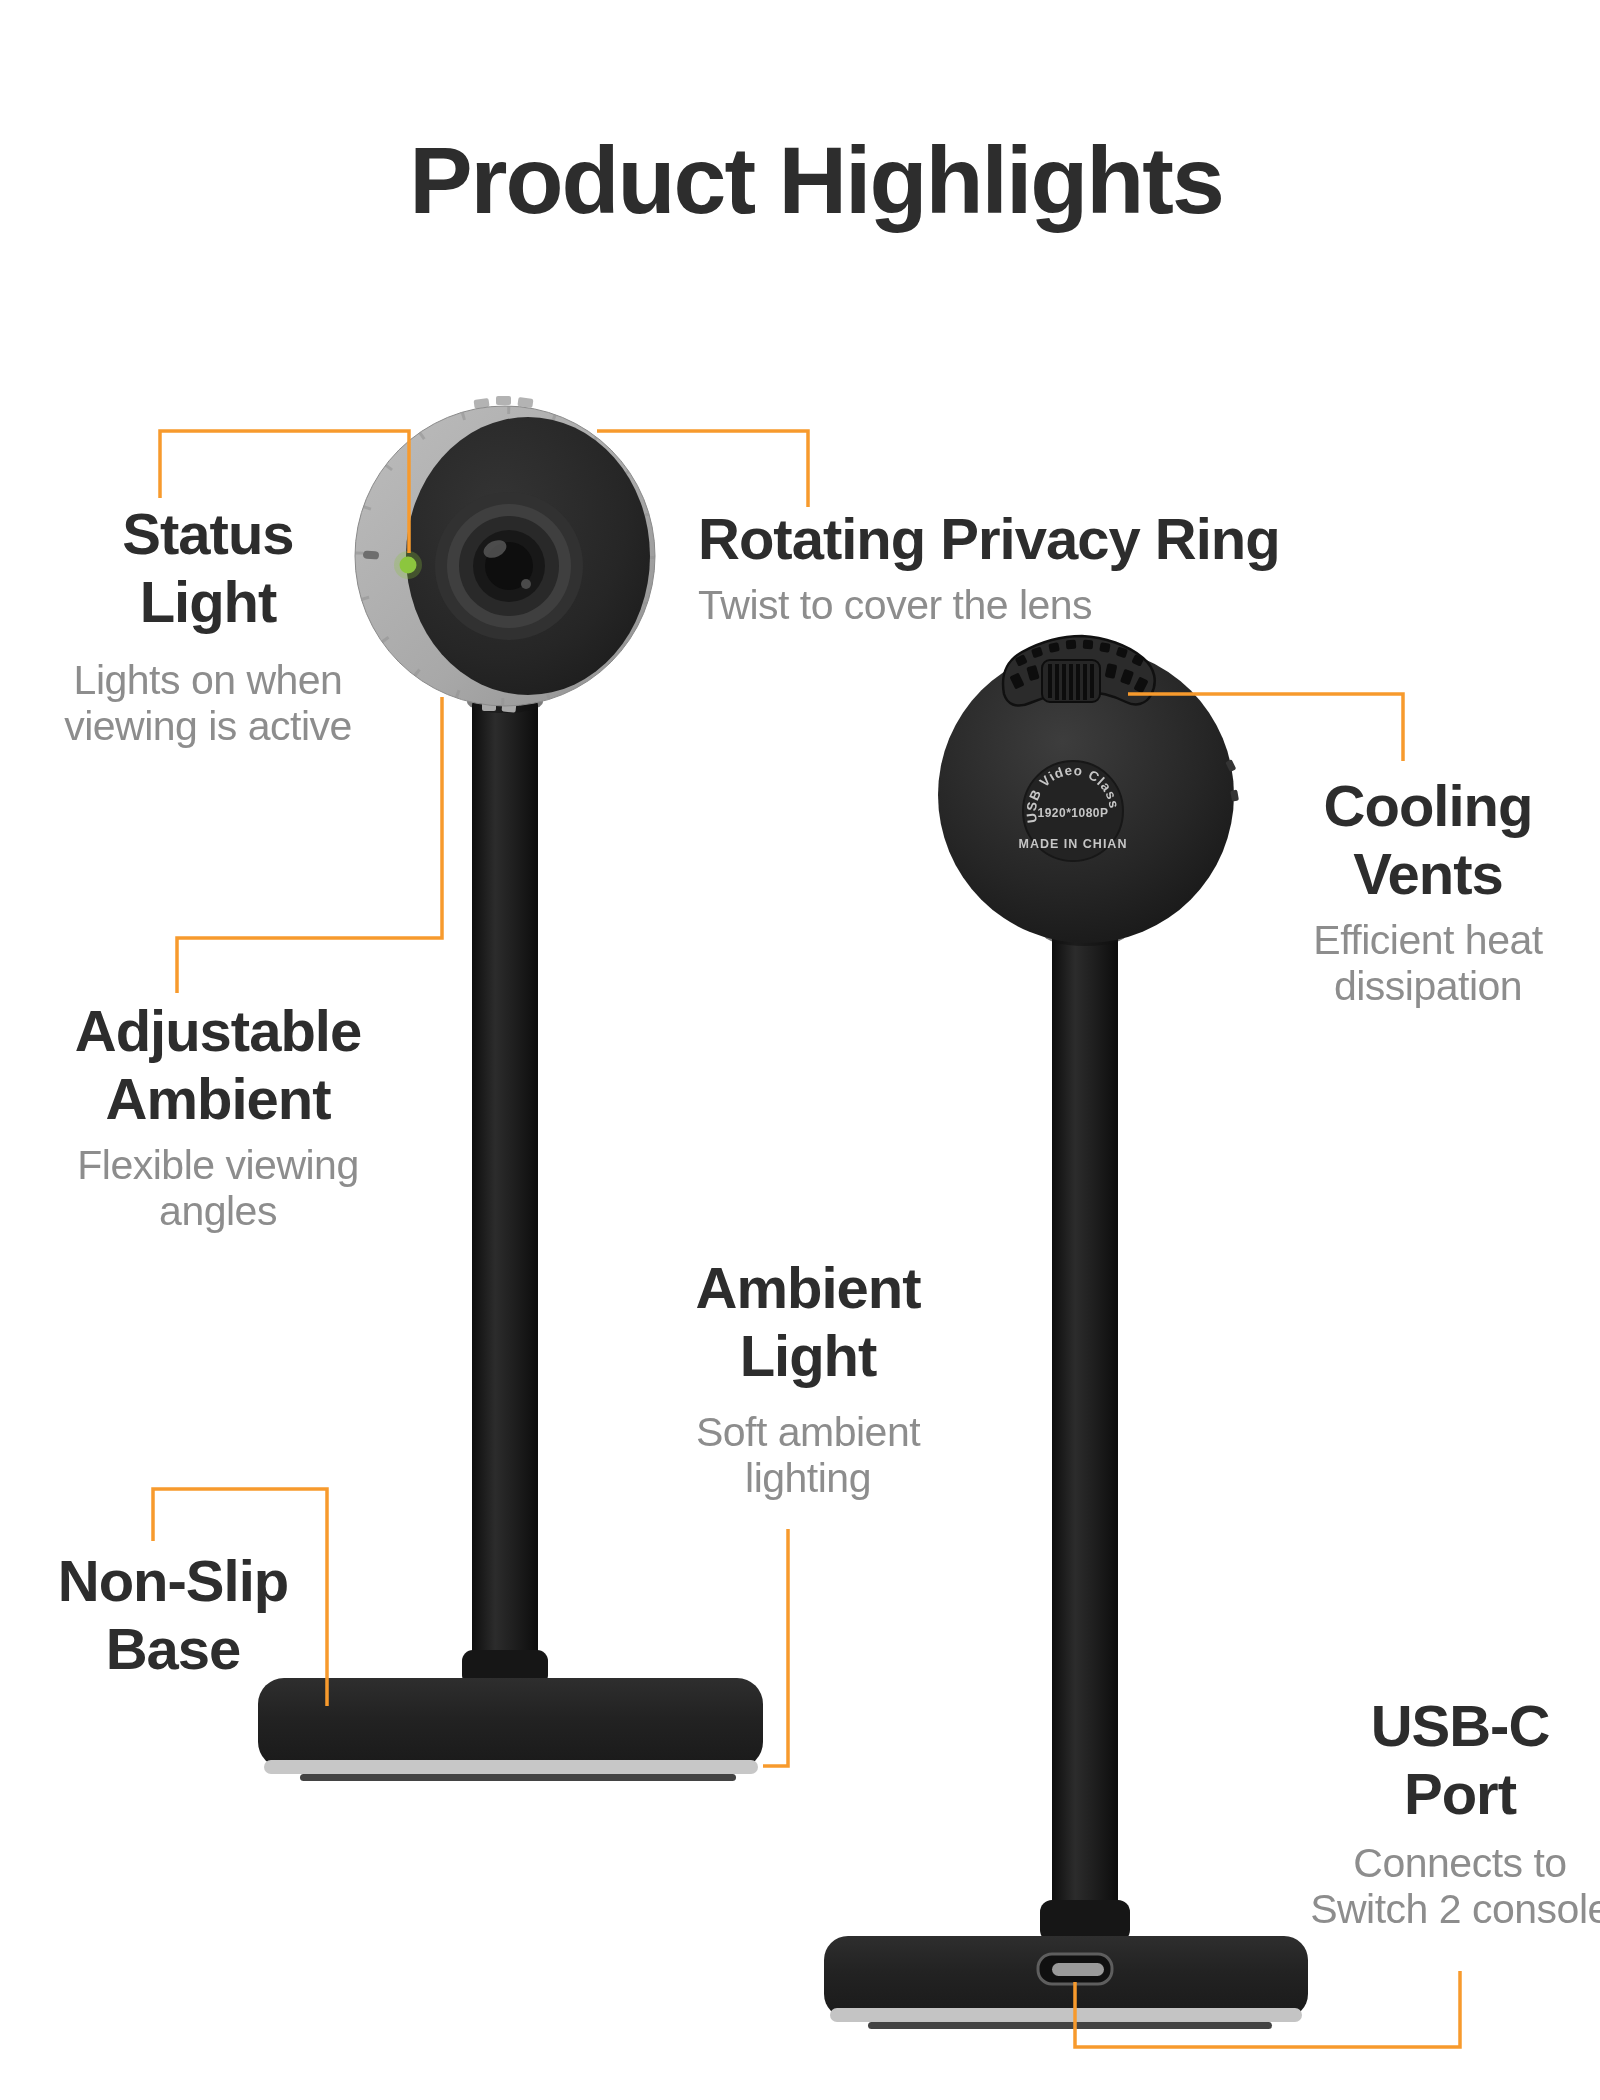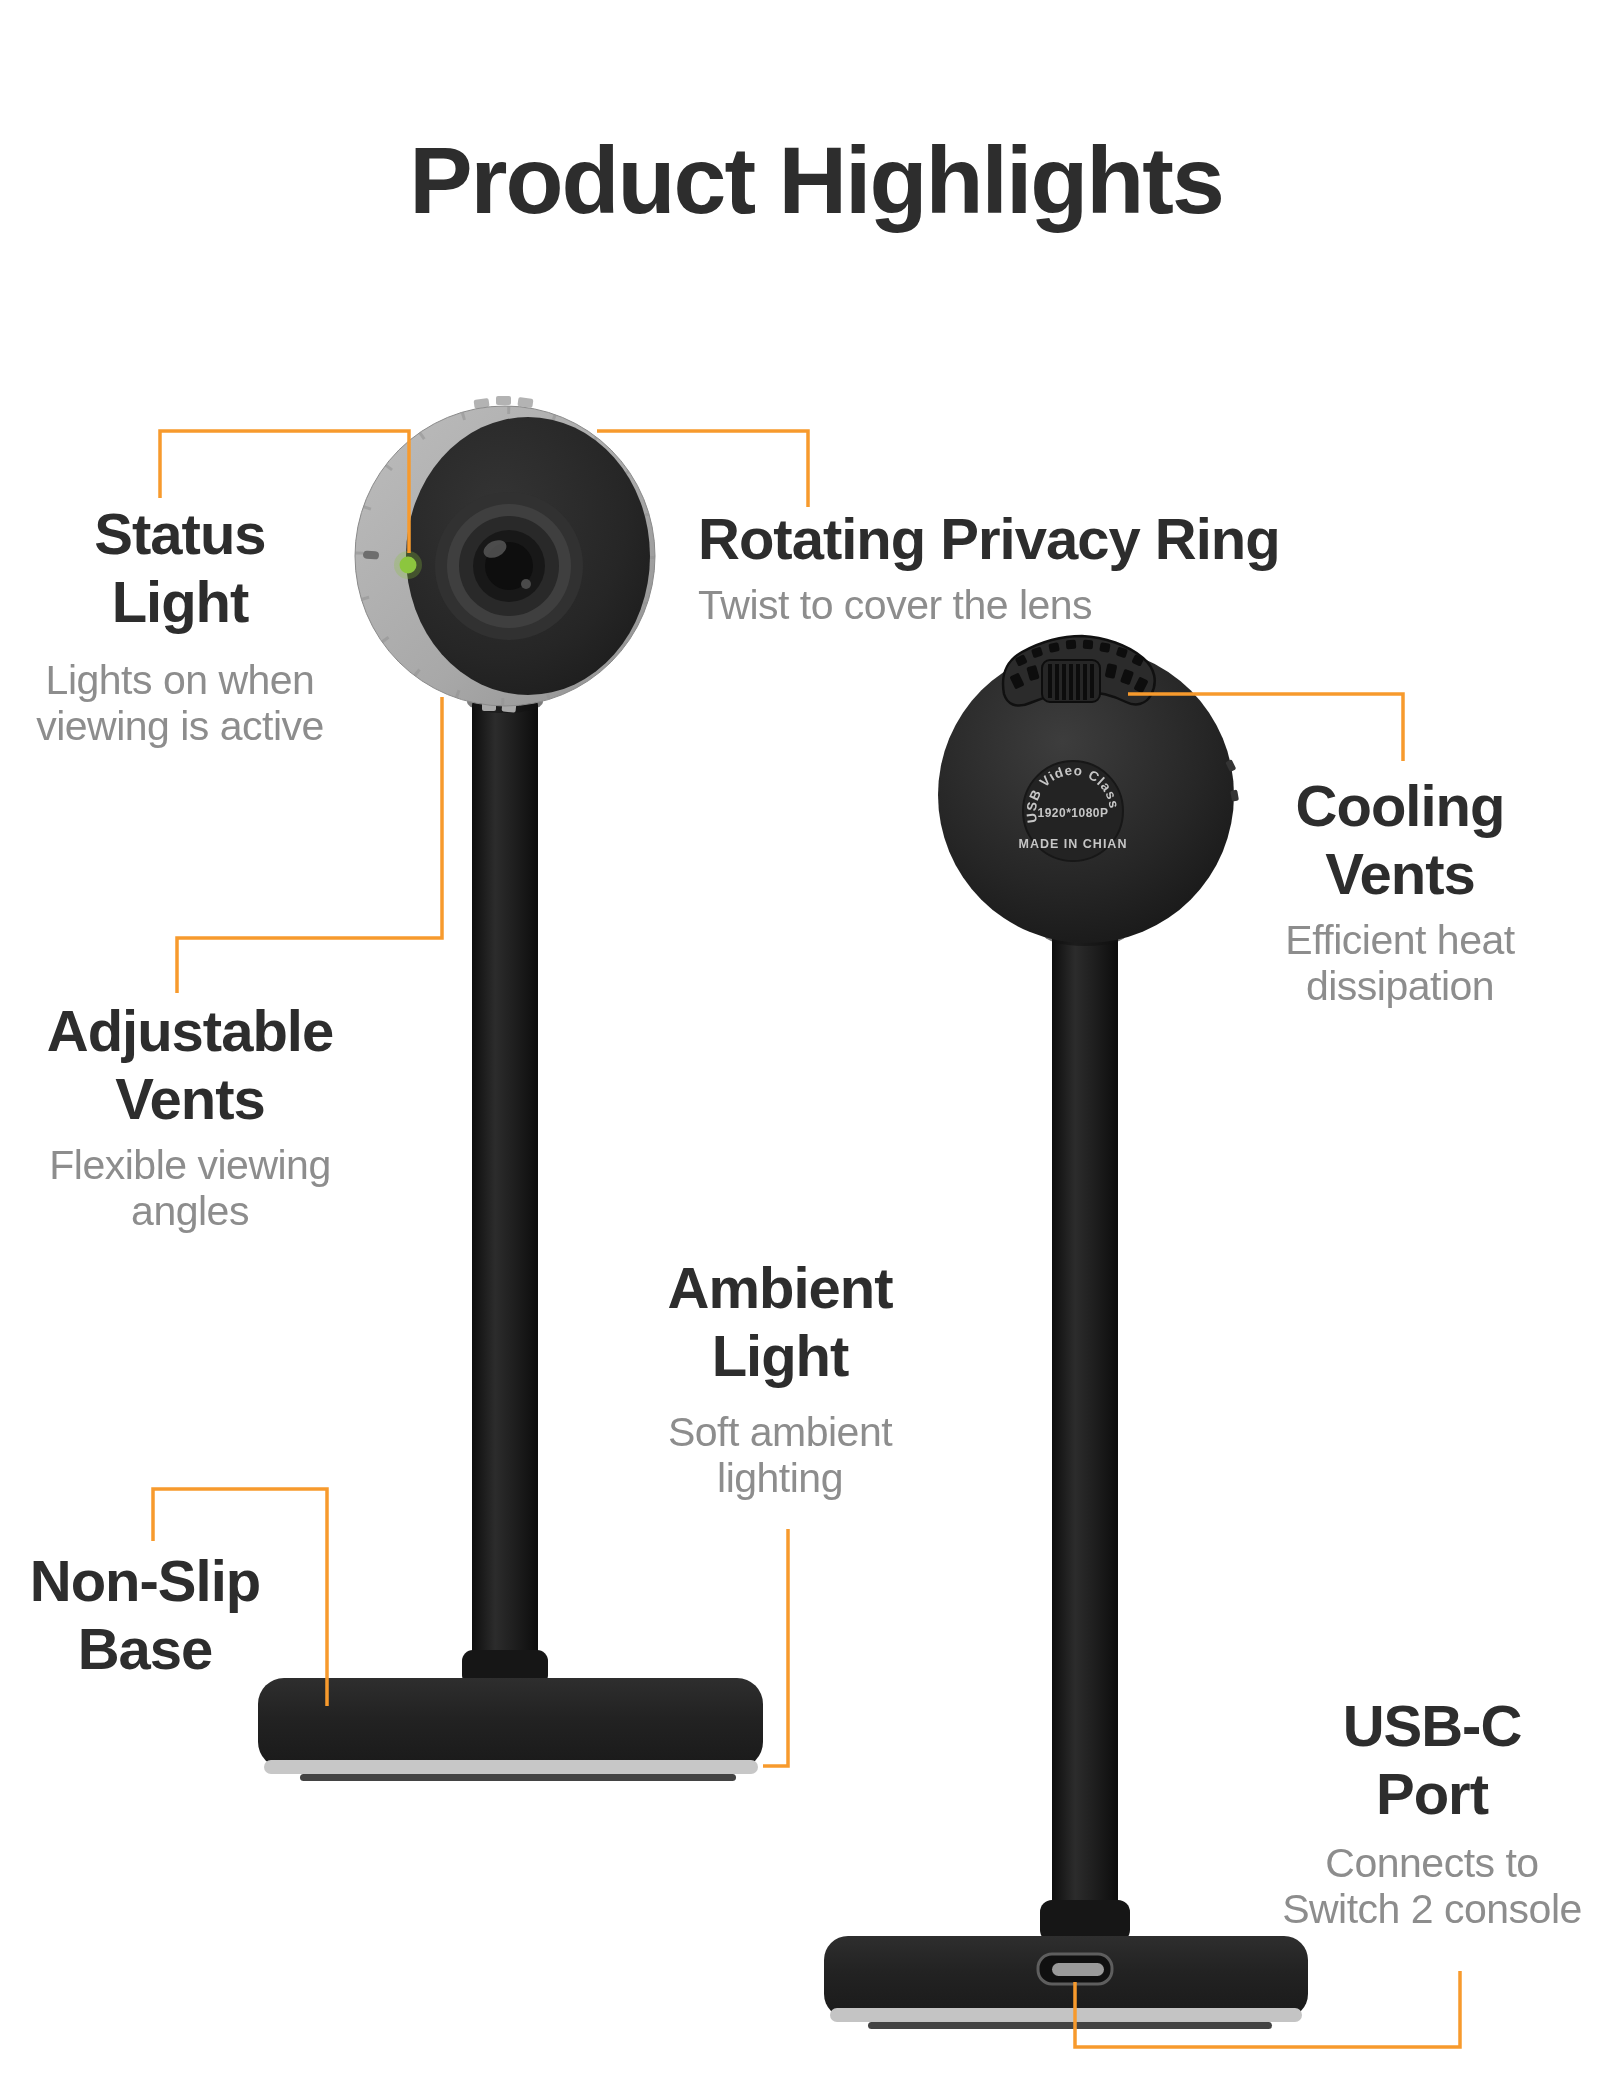--- a/index.html
+++ b/index.html
@@ -15,21 +15,21 @@
   }
   .callout{position:absolute;}
   .co-title{
     font-size:58px;font-weight:700;color:#2d2d2d;line-height:68px;
     letter-spacing:-1px;white-space:pre-line;margin:0;
   }
   .co-desc{
     font-size:41px;font-weight:400;color:#8d8d8d;line-height:46px;
     letter-spacing:-0.5px;white-space:pre-line;margin:0;
   }
-  .center{text-align:center;}
+  .center{text-align:center;padding-left:28px;}
   .left{text-align:left;}
 
   .callout-line{fill:none;stroke:var(--accent,#F79A2D);stroke-width:3.5px;}
   .led-core{fill:var(--status-led,#8CC63E);}
   .led-glow{fill:var(--status-led,#8CC63E);opacity:.28;}
   .rear-label-text{fill:#c6c6c6;font-family:"Liberation Sans","DejaVu Sans",sans-serif;font-weight:700;}
 </style>
 </head>
 <body>
 
@@ -182,21 +182,21 @@
 dissipation</div>
   </div>
 
   <div class="callout left" style="left:698px;top:505px;width:720px;">
     <div class="co-title">Rotating Privacy Ring</div>
     <div class="co-desc" style="margin-top:9px;">Twist to cover the lens</div>
   </div>
 
   <div class="callout center" style="left:10px;top:997px;width:360px;">
     <div class="co-title">Adjustable
-Vents</div>
+Ambient</div>
     <div class="co-desc" style="margin-top:9px;">Flexible viewing
 angles</div>
   </div>
 
   <div class="callout center" style="left:600px;top:1254px;width:360px;">
     <div class="co-title">Ambient
 Light</div>
     <div class="co-desc" style="margin-top:19px;">Soft ambient
 lighting</div>
   </div>

